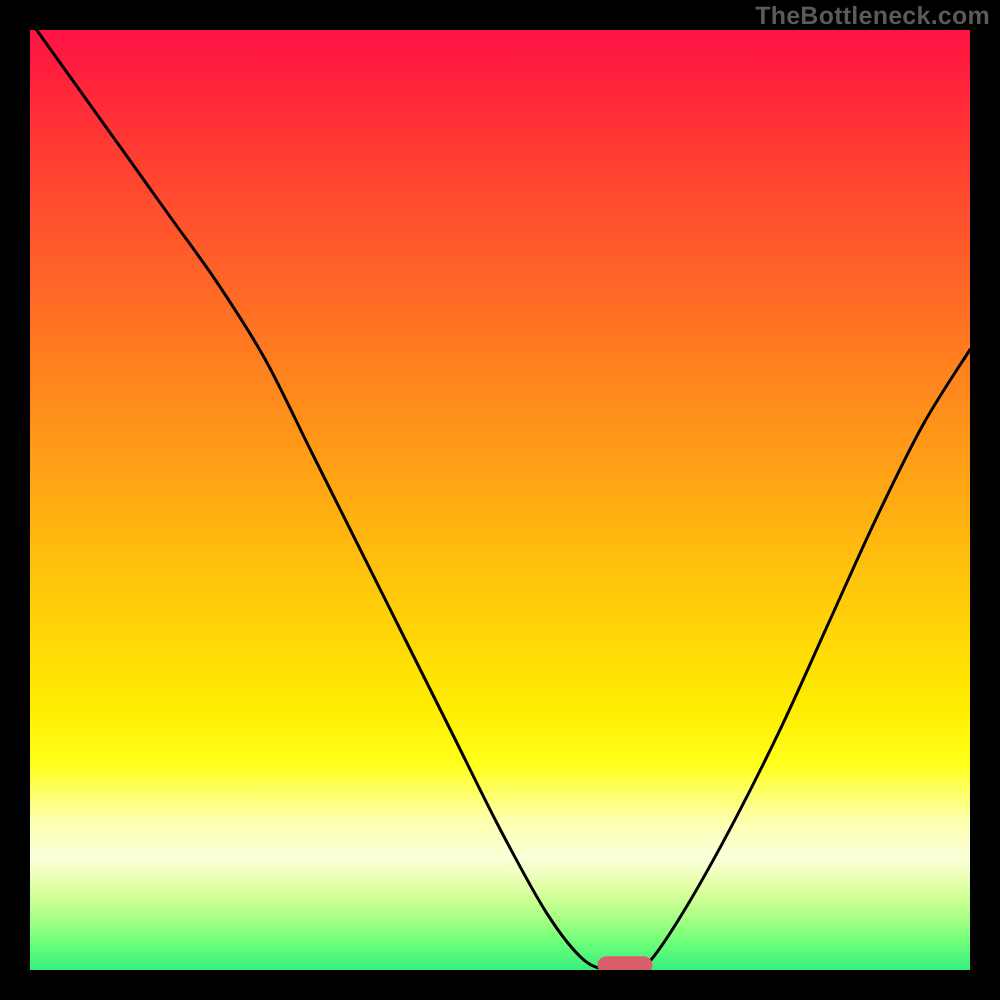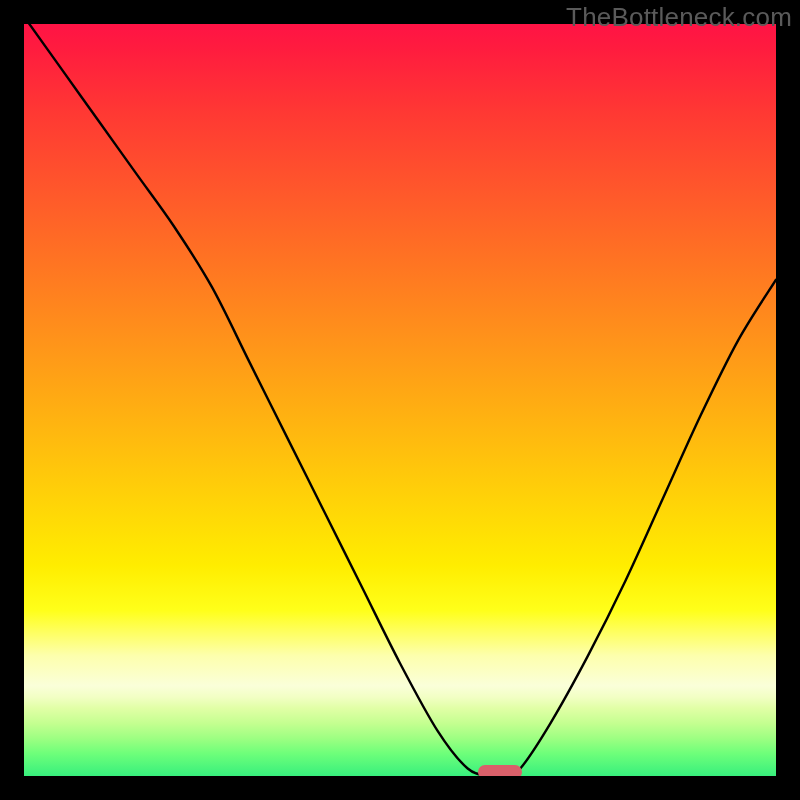--- a/index.html
+++ b/index.html
@@ -48,22 +48,22 @@
       #9dff82 95%,
       #6eff7a 97%,
       #38ef7d 100%
     );
   }
   .watermark {
     position: absolute;
     top: 2px;
     right: 8px;
     font-family: Arial, Helvetica, sans-serif;
-    font-size: 26px;
-    font-weight: 400;
+    font-size: 20px;
+    font-weight: 700;
     color: #5a5a5a;
     letter-spacing: 0.2px;
     user-select: none;
   }
   svg.curve {
     position: absolute;
     left: 0; top: 0;
     width: 752px;
     height: 752px;
   }

